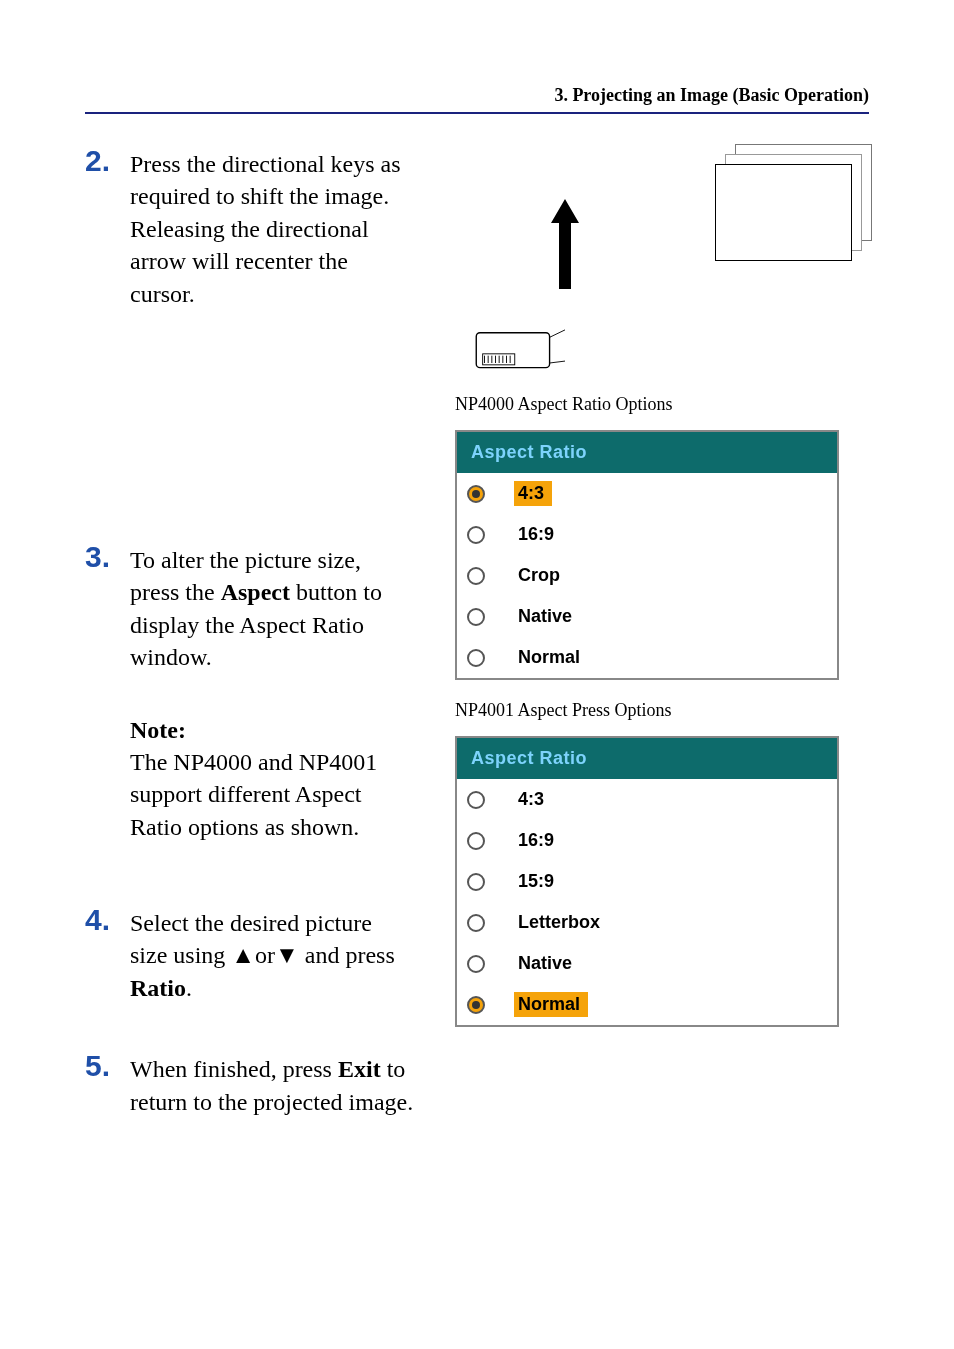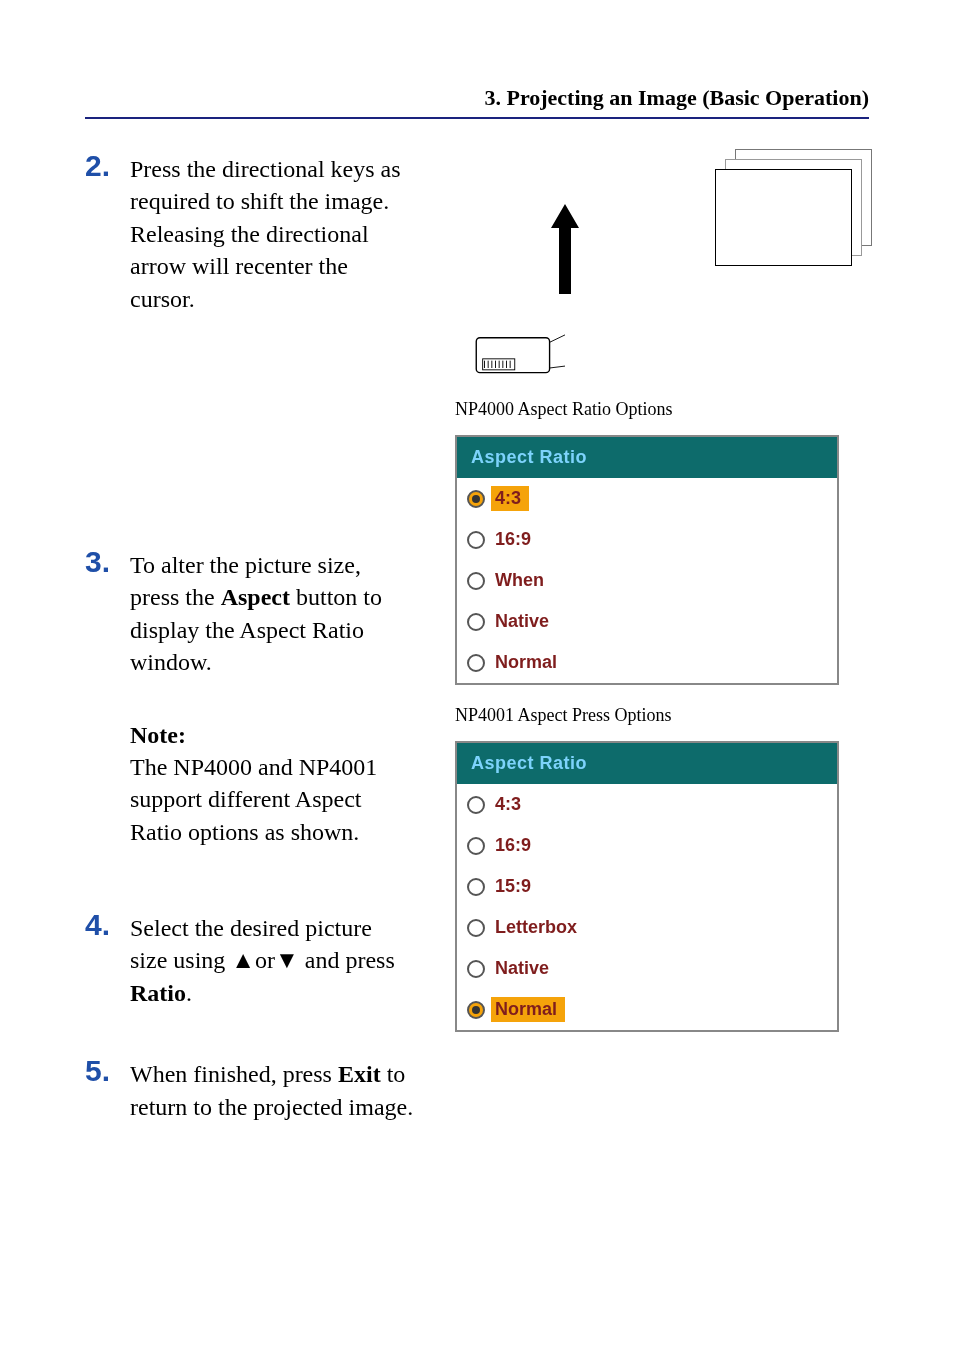--- a/index.html
+++ b/index.html
@@ -12,21 +12,21 @@
     width: 954px;
     height: 1349px;
     position: relative;
     box-sizing: border-box;
     padding: 85px 85px 40px 85px;
   }
   .header-bar {
     text-align: right;
     font-family: Georgia, "Times New Roman", serif;
     font-weight: bold;
-    font-size: 22px;
+    font-size: 18px;
     padding-bottom: 6px;
     border-bottom: 2px solid #1a237e;
     margin-bottom: 30px;
   }
   .content {
     display: flex;
     flex-direction: row;
   }
   .left-col {
     width: 330px;
@@ -74,21 +74,22 @@
     font-size: 18px;
     padding: 10px 14px;
     letter-spacing: 0.5px;
   }
   .menu-opt {
     display: flex;
     align-items: center;
     padding: 8px 10px;
     font-weight: bold;
     font-size: 18px;
-    color: #7f1d1d;
+    color: #000000;
+    gap: 23px;
   }
   .radio {
     width: 14px;
     height: 14px;
     border: 2px solid #555;
     border-radius: 50%;
     margin-right: 6px;
     display: inline-flex;
     align-items: center;
     justify-content: center;
@@ -220,21 +221,21 @@
         <div class="menu-opt selected">
           <span class="radio filled"></span>
           <span class="opt-label">4:3</span>
         </div>
         <div class="menu-opt">
           <span class="radio"></span>
           <span class="opt-label">16:9</span>
         </div>
         <div class="menu-opt">
           <span class="radio"></span>
-          <span class="opt-label">When</span>
+          <span class="opt-label">Crop</span>
         </div>
         <div class="menu-opt">
           <span class="radio"></span>
           <span class="opt-label">Native</span>
         </div>
         <div class="menu-opt">
           <span class="radio"></span>
           <span class="opt-label">Normal</span>
         </div>
       </div>

